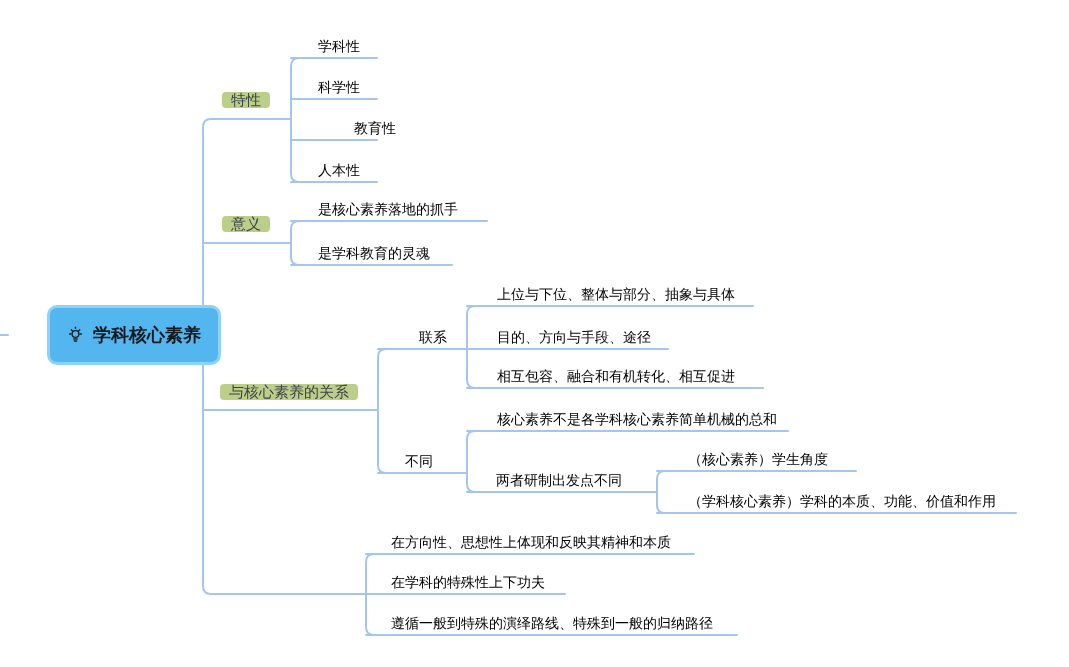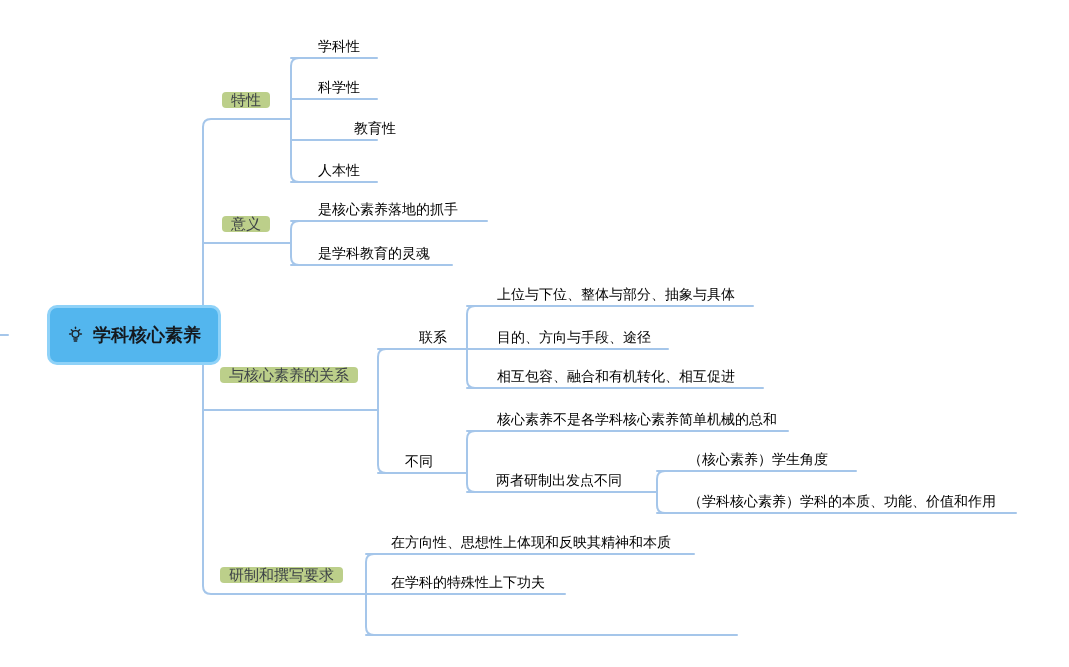--- a/index.html
+++ b/index.html
@@ -86,22 +86,21 @@
         <path d="M13,8 H14.4"></path>
         <path d="M4.3,3.8 L5.3,4.8"></path>
         <path d="M12.7,3.8 L11.7,4.8"></path>
       </svg>
     </span>
     <span>学科核心素养</span>
   </div>
 
   <div class="gbox" style="left:222px;top:92px;">特性</div>
   <div class="gbox" style="left:222px;top:216px;">意义</div>
-  <div class="gbox" style="left:220px;top:367px;">与核心素养的关系</div>
-  <div class="gbox" style="left:220px;top:567px;">研制和撰写要求</div>
+  <div class="gbox" style="left:220px;top:384px;">与核心素养的关系</div>
 
   <div class="leaf" style="left:318px;top:38px;">学科性</div>
   <div class="leaf" style="left:318px;top:79px;">科学性</div>
   <div class="leaf" style="left:318px;top:120px;margin-left:36px;">教育性</div>
   <div class="leaf" style="left:318px;top:162px;">人本性</div>
 
   <div class="leaf" style="left:318px;top:201px;">是核心素养落地的抓手</div>
   <div class="leaf" style="left:318px;top:245px;">是学科教育的灵魂</div>
 
   <div class="leaf" style="left:419px;top:329px;">联系</div>
@@ -110,14 +109,15 @@
   <div class="leaf" style="left:497px;top:368px;">相互包容、融合和有机转化、相互促进</div>
 
   <div class="leaf" style="left:405px;top:453px;">不同</div>
   <div class="leaf" style="left:497px;top:411px;">核心素养不是各学科核心素养简单机械的总和</div>
   <div class="leaf" style="left:496px;top:472px;">两者研制出发点不同</div>
   <div class="leaf" style="left:688px;top:451px;">（核心素养）学生角度</div>
   <div class="leaf" style="left:688px;top:493px;">（学科核心素养）学科的本质、功能、价值和作用</div>
 
   <div class="leaf" style="left:391px;top:534px;">在方向性、思想性上体现和反映其精神和本质</div>
   <div class="leaf" style="left:391px;top:574px;">在学科的特殊性上下功夫</div>
+  <div class="leaf" style="left:391px;top:615px;">遵循一般到特殊的演绎路线、特殊到一般的归纳路径</div>
 
 </div>
 
 </body></html>

